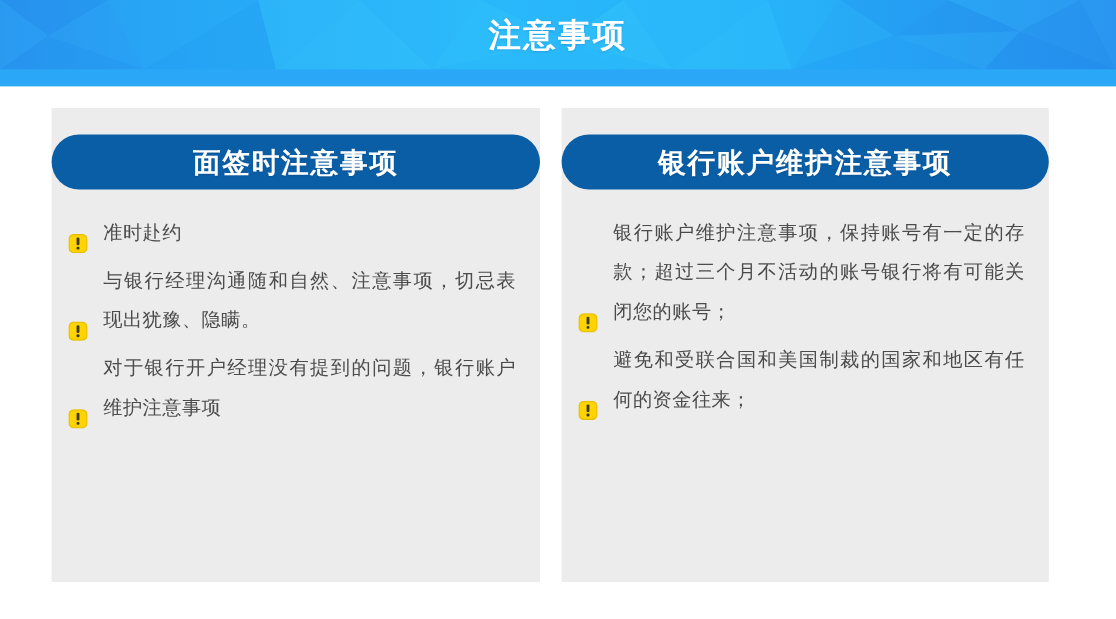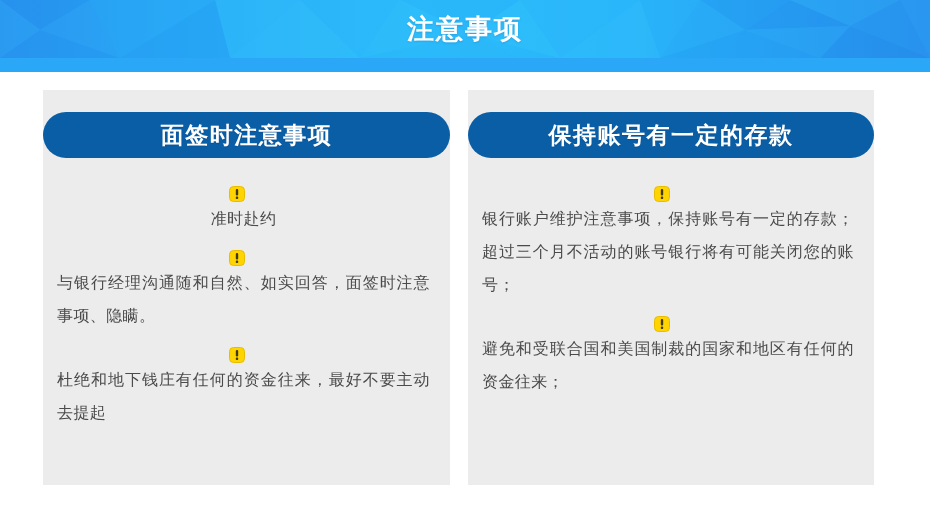--- a/index.html
+++ b/index.html
@@ -102,23 +102,22 @@
     position: absolute;
     left: 0;
     top: 68px;
     width: 100%;
     box-sizing: border-box;
     padding: 20px 20px 0 14px;
   }
 
   .list-item {
     display: flex;
-    align-items: center;
+    align-items: flex-end;
     margin-bottom: 7px;
-    flex-direction: column;
   }
 
   .bullet-icon {
     flex: 0 0 auto;
     width: 16px;
     height: 16px;
     margin-top: 8px;
     margin-right: 13px;
     position: relative;
   }
@@ -204,40 +203,40 @@
       </div>
 
       <div class="list-item">
         <span class="bullet-icon">
           <svg viewBox="0 0 16 16">
             <rect x="0.5" y="0.5" width="15" height="15" rx="4" ry="4" fill="#ffd400" stroke="#e8bc00" stroke-width="1"></rect>
             <rect x="6.8" y="3" width="2.4" height="6.4" rx="1" ry="1" fill="#3f3a14"></rect>
             <rect x="6.8" y="10.6" width="2.4" height="2.4" rx="0.8" ry="0.8" fill="#3f3a14"></rect>
           </svg>
         </span>
-        <span class="item-text">与银行经理沟通随和自然、如实回答，面签时注意事项、隐瞒。</span>
-      </div>
-
-      <div class="list-item">
-        <span class="bullet-icon">
-          <svg viewBox="0 0 16 16">
-            <rect x="0.5" y="0.5" width="15" height="15" rx="4" ry="4" fill="#ffd400" stroke="#e8bc00" stroke-width="1"></rect>
-            <rect x="6.8" y="3" width="2.4" height="6.4" rx="1" ry="1" fill="#3f3a14"></rect>
-            <rect x="6.8" y="10.6" width="2.4" height="2.4" rx="0.8" ry="0.8" fill="#3f3a14"></rect>
-          </svg>
-        </span>
-        <span class="item-text">杜绝和地下钱庄有任何的资金往来，最好不要主动去提起</span>
+        <span class="item-text">与银行经理沟通随和自然、注意事项，切忌表现出犹豫、隐瞒。</span>
+      </div>
+
+      <div class="list-item">
+        <span class="bullet-icon">
+          <svg viewBox="0 0 16 16">
+            <rect x="0.5" y="0.5" width="15" height="15" rx="4" ry="4" fill="#ffd400" stroke="#e8bc00" stroke-width="1"></rect>
+            <rect x="6.8" y="3" width="2.4" height="6.4" rx="1" ry="1" fill="#3f3a14"></rect>
+            <rect x="6.8" y="10.6" width="2.4" height="2.4" rx="0.8" ry="0.8" fill="#3f3a14"></rect>
+          </svg>
+        </span>
+        <span class="item-text">对于银行开户经理没有提到的问题，银行账户维护注意事项</span>
       </div>
 
     </div>
   </div>
 
   <div class="panel panel-right">
     <div class="panel-header">
-      <span class="panel-header-text">保持账号有一定的存款</span>
+      <span class="panel-header-text">银行账户维护注意事项</span>
     </div>
     <div class="panel-body">
 
       <div class="list-item">
         <span class="bullet-icon">
           <svg viewBox="0 0 16 16">
             <rect x="0.5" y="0.5" width="15" height="15" rx="4" ry="4" fill="#ffd400" stroke="#e8bc00" stroke-width="1"></rect>
             <rect x="6.8" y="3" width="2.4" height="6.4" rx="1" ry="1" fill="#3f3a14"></rect>
             <rect x="6.8" y="10.6" width="2.4" height="2.4" rx="0.8" ry="0.8" fill="#3f3a14"></rect>
           </svg>

